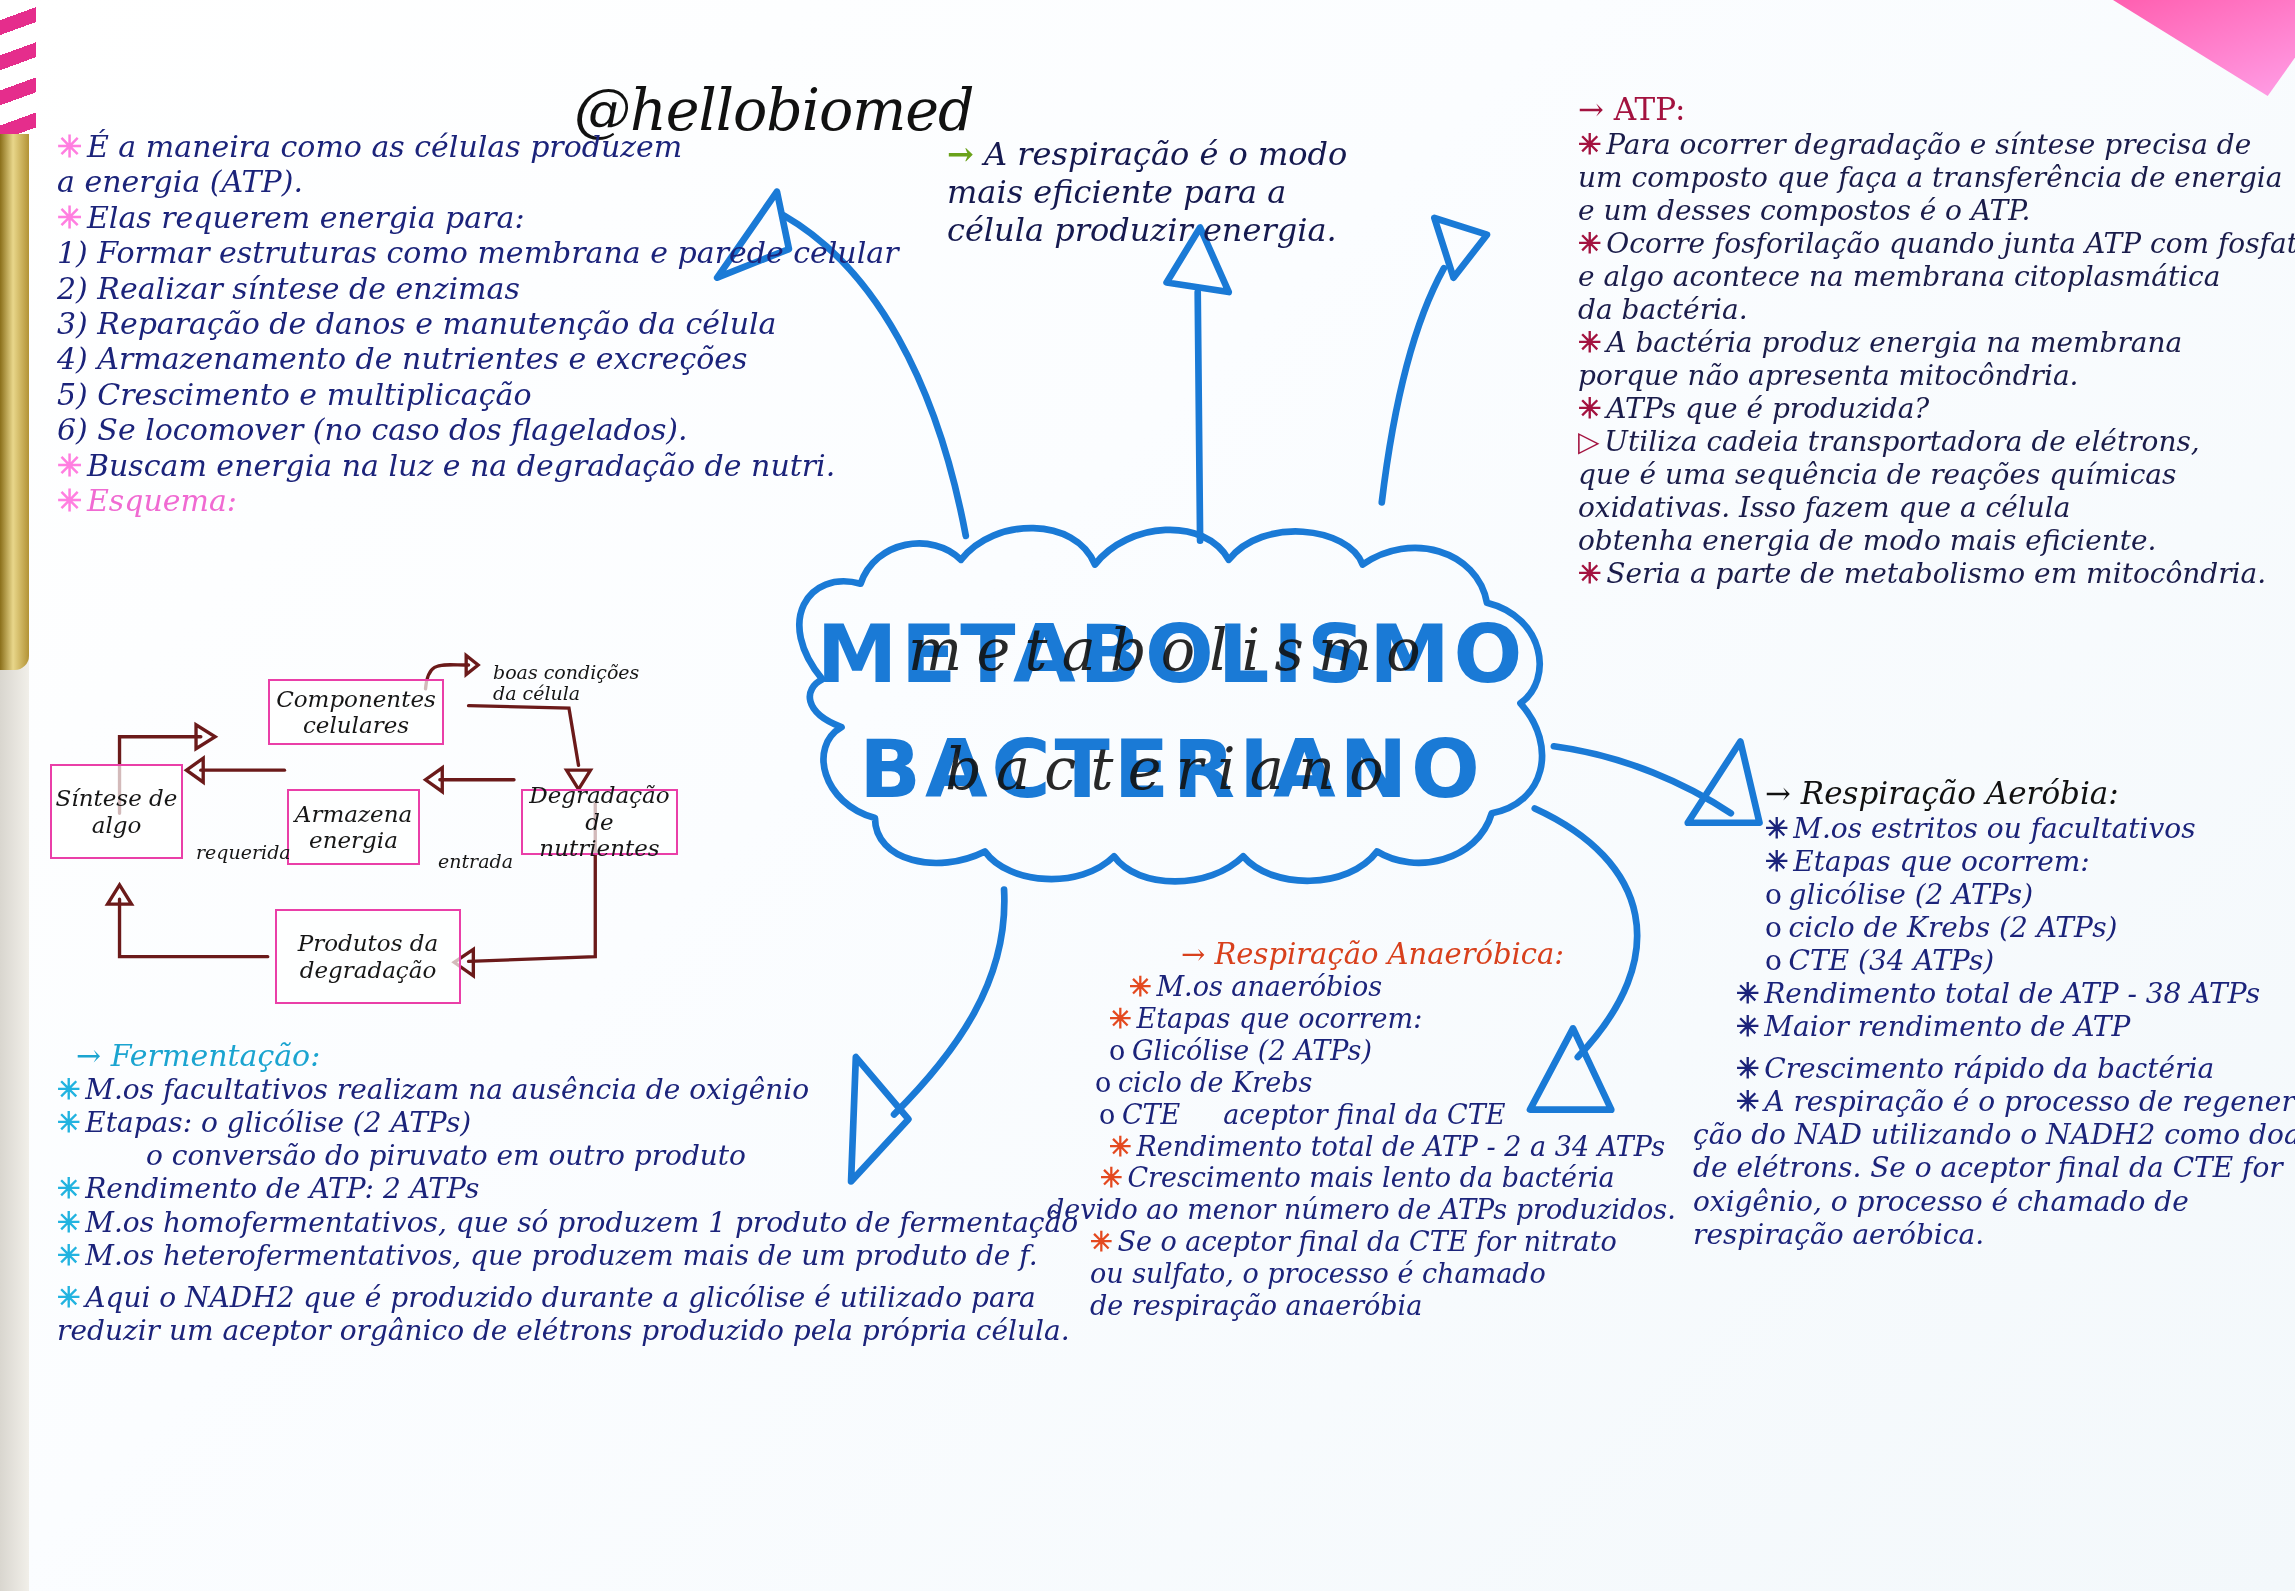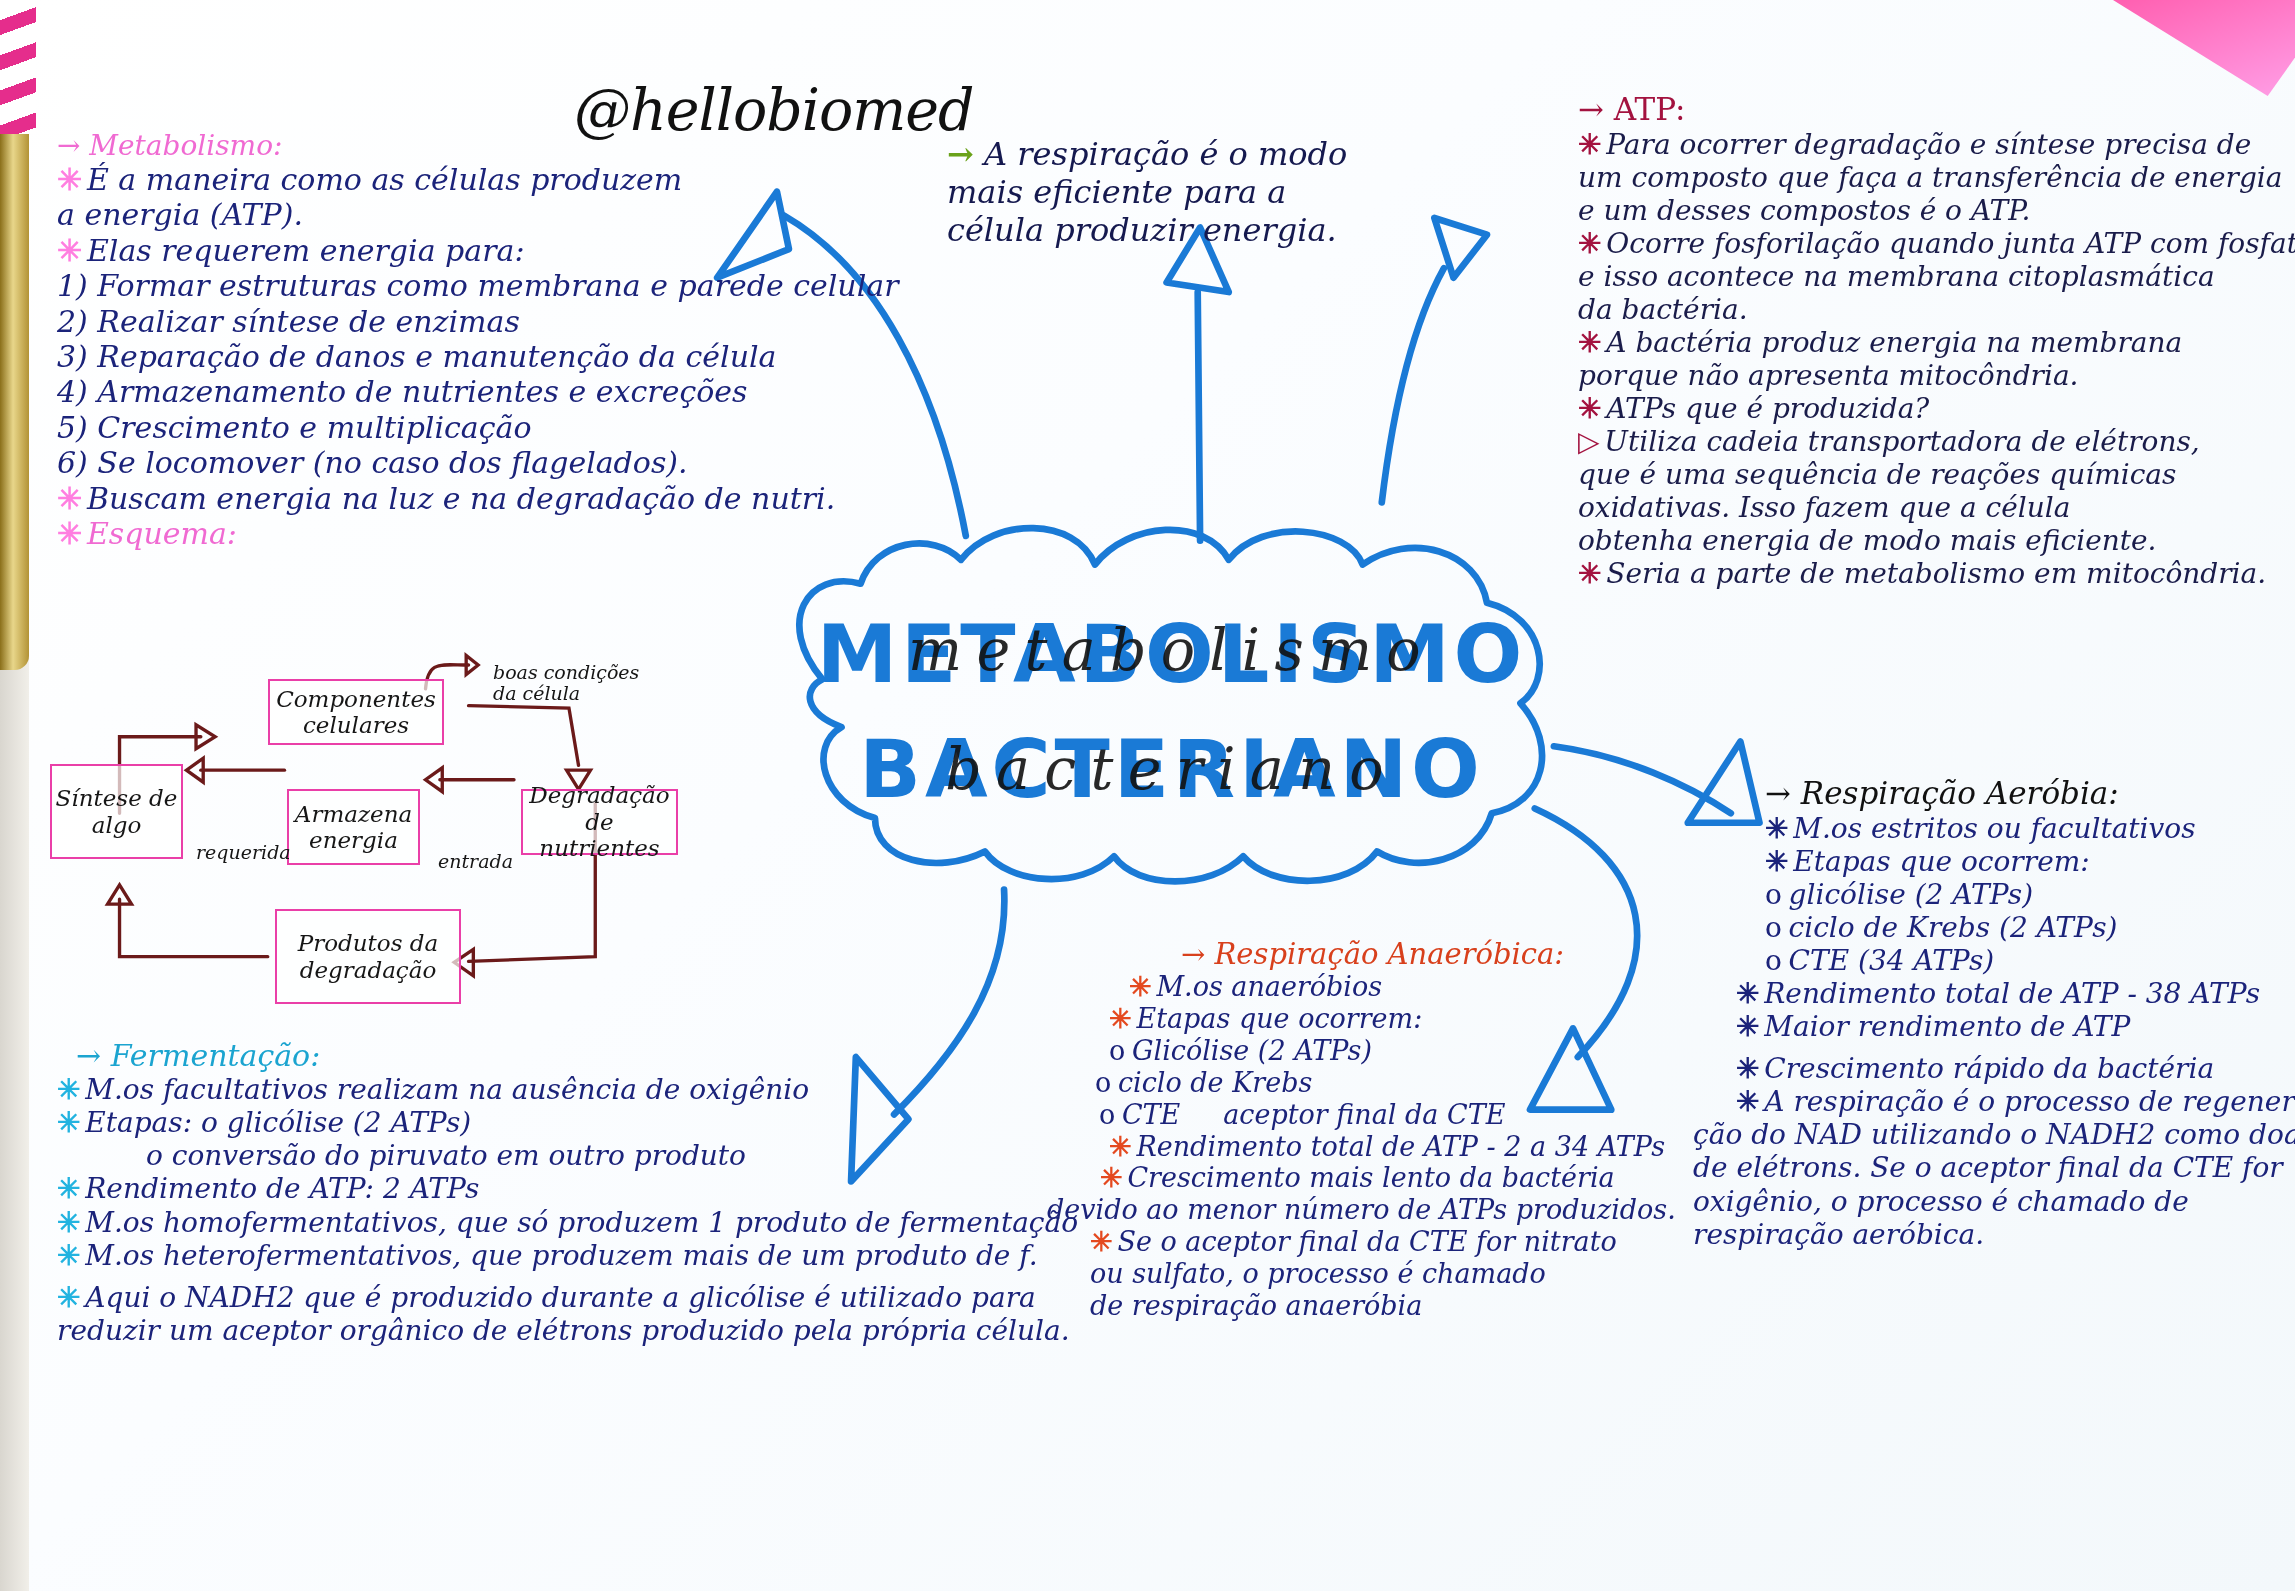--- a/index.html
+++ b/index.html
@@ -169,21 +169,20 @@
 <div class="watermark">@hellobiomed</div>
 
 <div class="title-wrap">
   <div class="title-text title-1">METABOLISMO</div>
   <div class="title-text title-2">BACTERIANO</div>
   <div class="title-cursive cursive-1">metabolismo</div>
   <div class="title-cursive cursive-2">bacteriano</div>
 </div>
 
 <div class="block hand sec-metabolismo">
-  <span class="line heading">→ Metabolismo:</span>
   <span class="line"><span class="star">✳</span><span>É a maneira como as células produzem</span></span>
   <span class="line"><span>a energia (ATP).</span></span>
   <span class="line"><span class="star">✳</span><span>Elas requerem energia para:</span></span>
   <span class="line"><span>1) Formar estruturas como membrana e parede celular</span></span>
   <span class="line"><span>2) Realizar síntese de enzimas</span></span>
   <span class="line"><span>3) Reparação de danos e manutenção da célula</span></span>
   <span class="line"><span>4) Armazenamento de nutrientes e excreções</span></span>
   <span class="line"><span>5) Crescimento e multiplicação</span></span>
   <span class="line"><span>6) Se locomover (no caso dos flagelados).</span></span>
   <span class="line"><span class="star">✳</span><span>Buscam energia na luz e na degradação de nutri.</span></span>
@@ -210,21 +209,21 @@
   <span class="line">mais eficiente para a</span>
   <span class="line">célula produzir energia.</span>
 </div>
 
 <div class="block hand sec-atp">
   <span class="line heading">→ ATP:</span>
   <span class="line"><span class="star">✳</span><span>Para ocorrer degradação e síntese precisa de</span></span>
   <span class="line"><span>um composto que faça a transferência de energia</span></span>
   <span class="line"><span>e um desses compostos é o ATP.</span></span>
   <span class="line"><span class="star">✳</span><span>Ocorre fosforilação quando junta ATP com fosfato</span></span>
-  <span class="line"><span>e isso acontece na membrana citoplasmática</span></span>
+  <span class="line"><span>e algo acontece na membrana citoplasmática</span></span>
   <span class="line"><span>da bactéria.</span></span>
   <span class="line"><span class="star">✳</span><span>A bactéria produz energia na membrana</span></span>
   <span class="line"><span>porque não apresenta mitocôndria.</span></span>
   <span class="line"><span class="star">✳</span><span>ATPs que é produzida?</span></span>
   <span class="line"><span class="star">▷</span><span>Utiliza cadeia transportadora de elétrons,</span></span>
   <span class="line"><span>que é uma sequência de reações químicas</span></span>
   <span class="line"><span>oxidativas. Isso fazem que a célula</span></span>
   <span class="line"><span>obtenha energia de modo mais eficiente.</span></span>
   <span class="line"><span class="star">✳</span><span>Seria a parte de metabolismo em mitocôndria.</span></span>
 </div>

